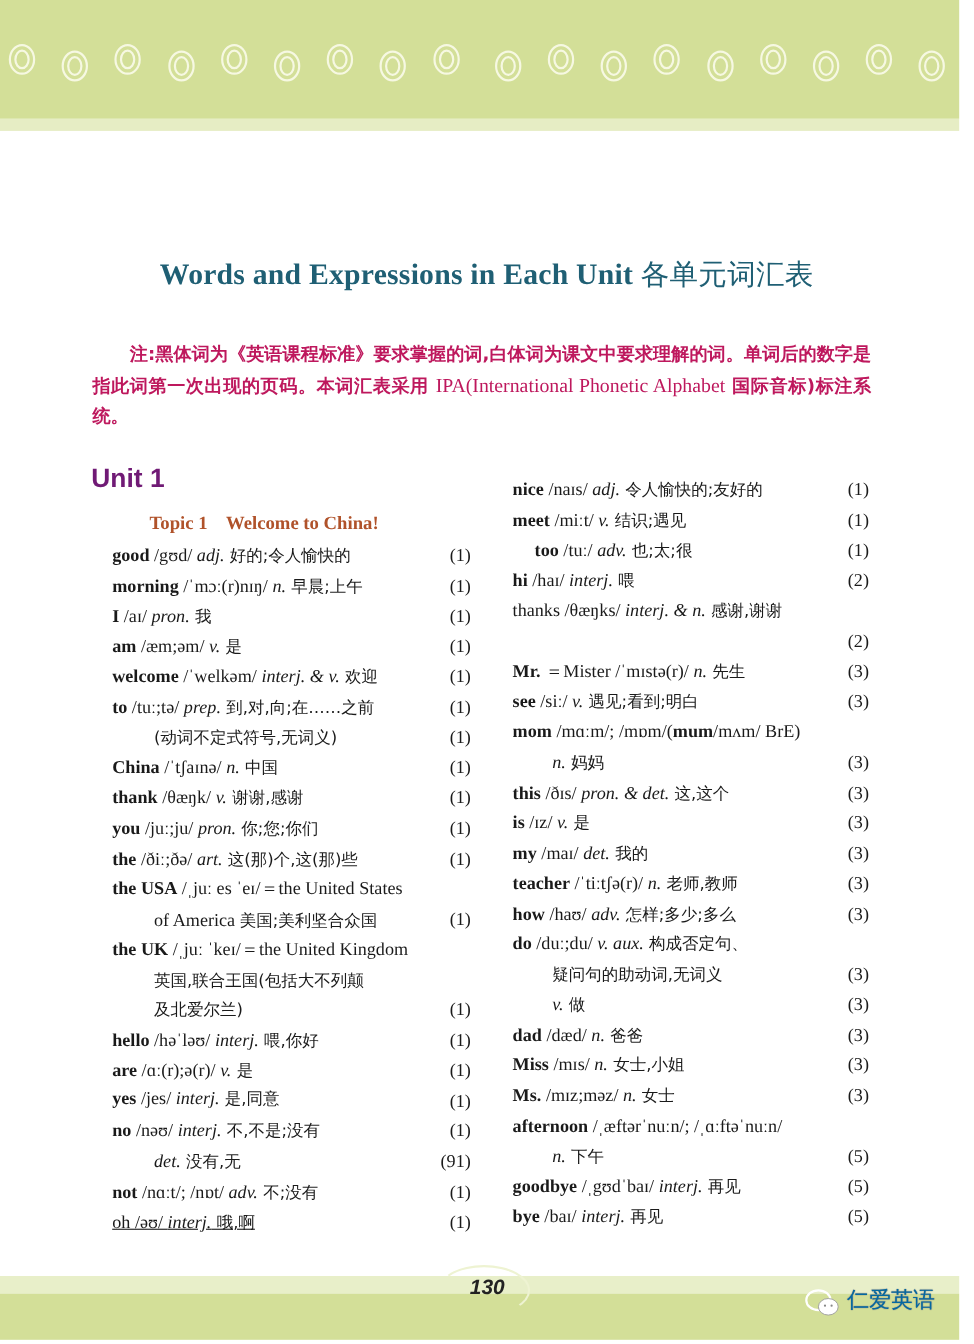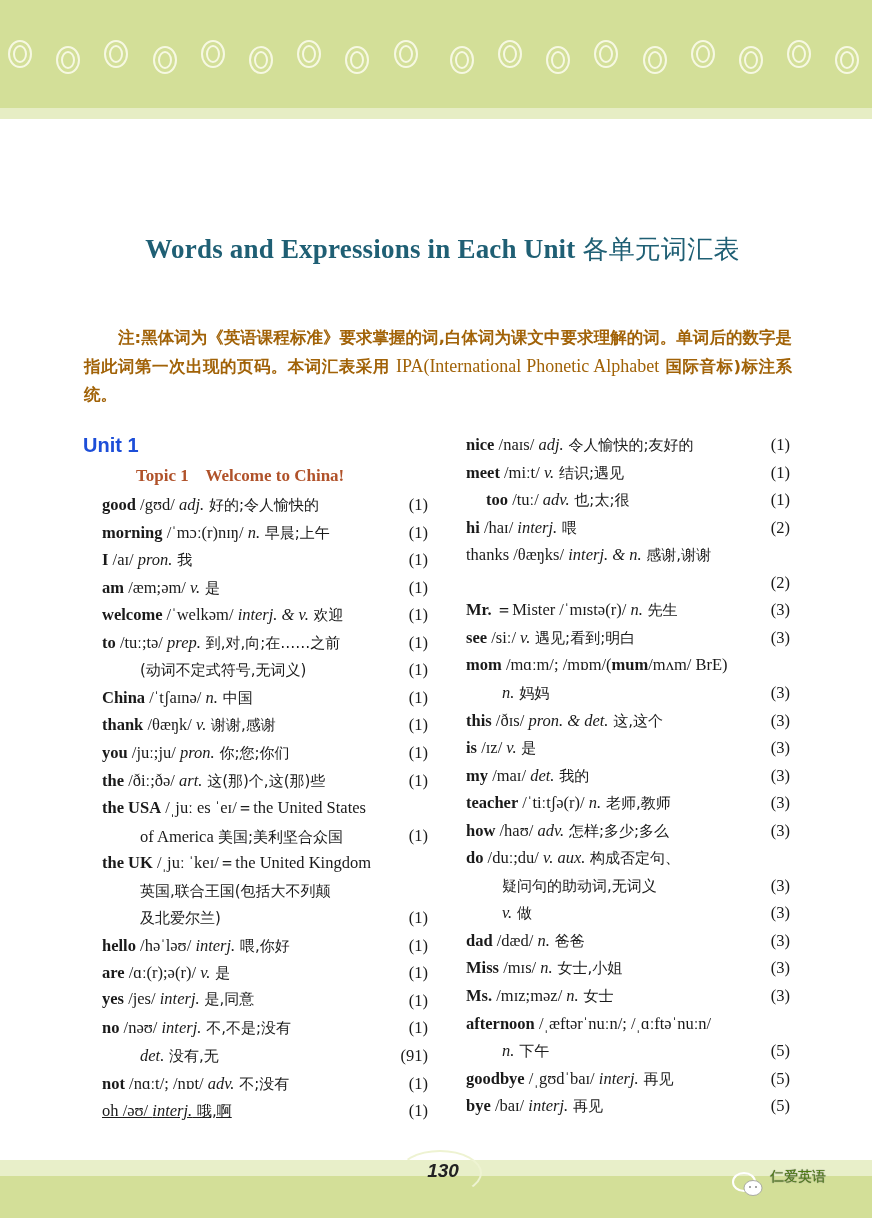--- a/index.html
+++ b/index.html
@@ -4,35 +4,35 @@
 <style>
   html, body { margin:0; padding:0; }
   body { width:885px; height:1222px; background:#ffffff; position:relative; overflow:hidden;
          font-family:"Liberation Serif","DejaVu Serif",serif; color:#1a1a1a; }
   .hdr-band { position:absolute; left:0; top:0; width:872px; height:108px; background:#d3df98; }
   .hdr-stripe { position:absolute; left:0; top:108px; width:872px; height:11px; background:#e6edc4; }
   .ring { position:absolute; width:24px; height:28px; border:2.5px solid #f6f8e2; border-radius:50%; box-sizing:border-box; }
   .ring::after { content:""; position:absolute; left:3px; top:3px; right:3px; bottom:3px; border:2px solid #f6f8e2; border-radius:50%; }
   .title { position:absolute; left:0; width:885px; top:232px; text-align:center; font-size:27px; font-weight:bold; color:#1f5f74; letter-spacing:0.2px; }
   .title .cn { font-family:"DejaVu Sans",sans-serif; font-weight:normal; font-size:26px; }
-  .note { position:absolute; left:84px; top:324px; width:708px; font-size:16.5px; line-height:28px; font-family:"DejaVu Sans",sans-serif; font-weight:bold; color:#a16207; text-align:justify; }
+  .note { position:absolute; left:84px; top:308px; width:708px; font-size:16.5px; line-height:28px; font-family:"DejaVu Sans",sans-serif; font-weight:bold; color:#be185d; text-align:justify; }
   .note .lat { font-family:"Liberation Serif",serif; font-weight:normal; font-size:18px; }
-  .unit { position:absolute; left:83px; top:434px; font-family:"Liberation Sans",sans-serif; font-weight:bold; font-size:20px; color:#1d4ed8; }
+  .unit { position:absolute; left:83px; top:422px; font-family:"Liberation Sans",sans-serif; font-weight:bold; font-size:24px; color:#701a75; }
   .topic { position:absolute; left:136px; top:466px; font-weight:bold; font-size:17px; color:#b0522a; }
   .row { position:absolute; height:26px; line-height:26px; font-size:16.5px; white-space:nowrap; }
   .row .hw { font-weight:bold; }
   .row .ph { }
   .row .pos { font-style:italic; }
   .row .cn { font-family:"DejaVu Sans",sans-serif; font-size:15px; }
   .pg { position:absolute; font-size:16.5px; height:26px; line-height:26px; text-align:right; font-family:"Liberation Serif",serif; }
   .ftr-light { position:absolute; left:0; top:1160px; width:872px; height:16px; background:#e8efc9; }
   .ftr-band { position:absolute; left:0; top:1176px; width:872px; height:42px; background:#d3df98; }
   .pagenum { position:absolute; left:418px; top:1160px; width:50px; height:28px; text-align:center; font-family:"Liberation Sans",sans-serif; font-style:italic; font-weight:bold; font-size:19px; color:#222; }
   .pagenum-swirl { position:absolute; left:398px; top:1150px; width:80px; height:42px; border:2px solid #eef3d2; border-radius:50%; border-left-color:transparent; border-bottom-color:transparent; }
-  .wm { position:absolute; left:730px; top:1168px; font-family:Liberation Sans, sans-serif; font-size:14px; color:#4d7c0f; text-shadow:0 0 1px #888, 0 0 1px #888; }
+  .wm { position:absolute; left:730px; top:1168px; font-family:Liberation Sans, sans-serif; font-size:20px; color:#0369a1; text-shadow:0 0 1px #888, 0 0 1px #888; }
   .wm-icon { position:absolute; left:731px; top:1171px; width:34px; height:28px; }
 </style>
 </head>
 <body>
 
 <div class="hdr-band"></div>
 <div class="hdr-stripe"></div>
 <div id="rings">
     <div class="ring" style="left: 8px; top: 40px;"></div>
     <div class="ring" style="left: 56.198px; top: 46px;"></div>

